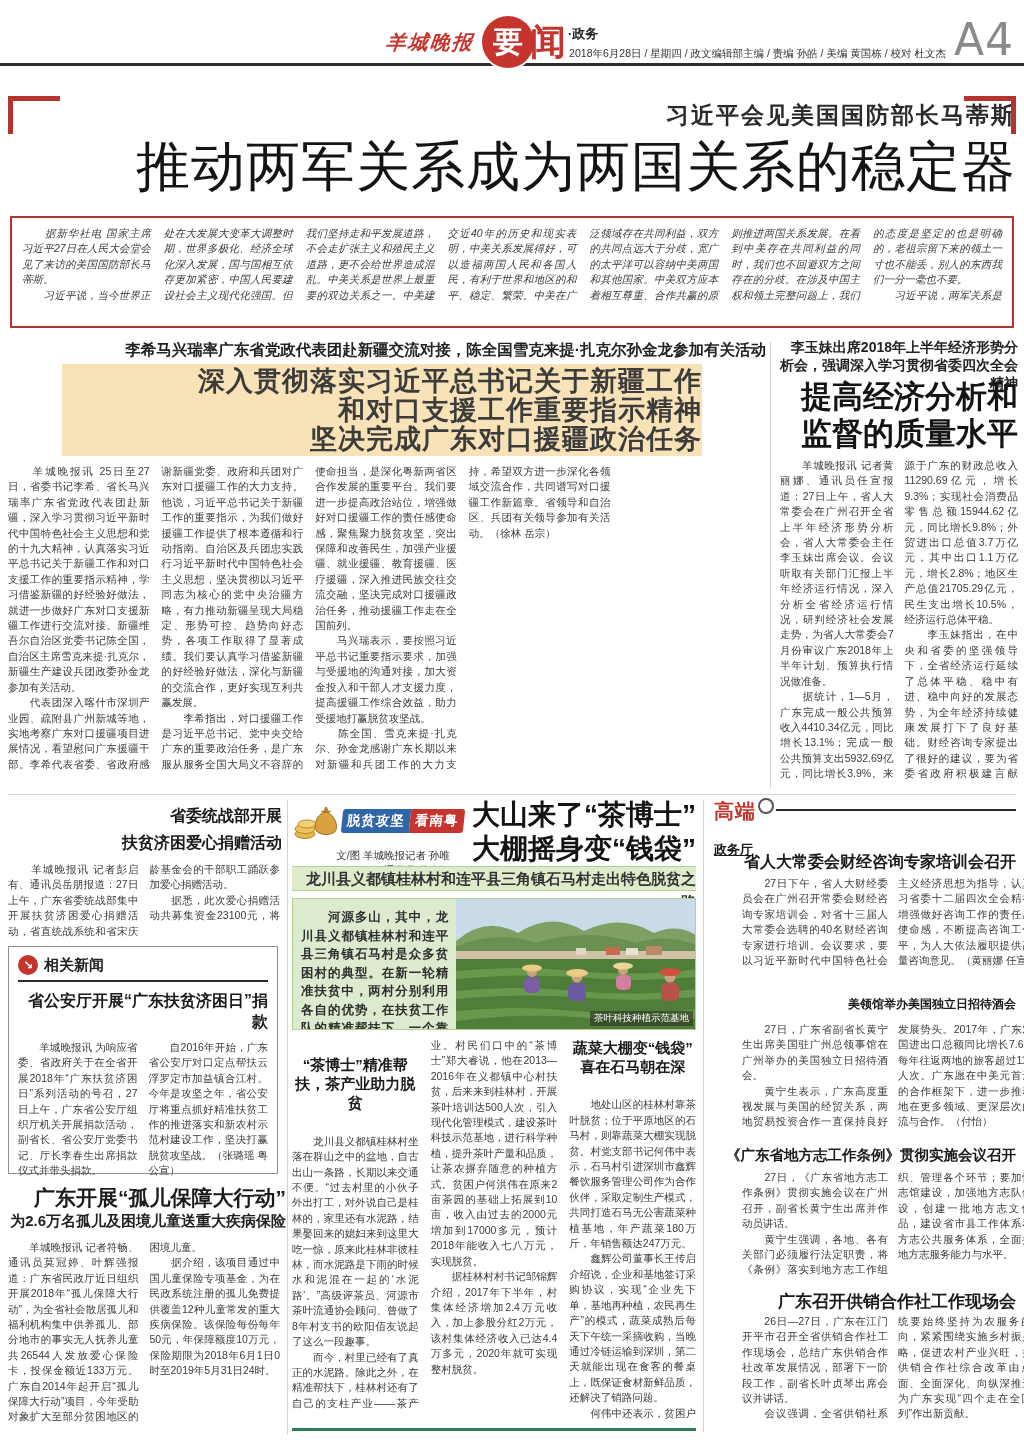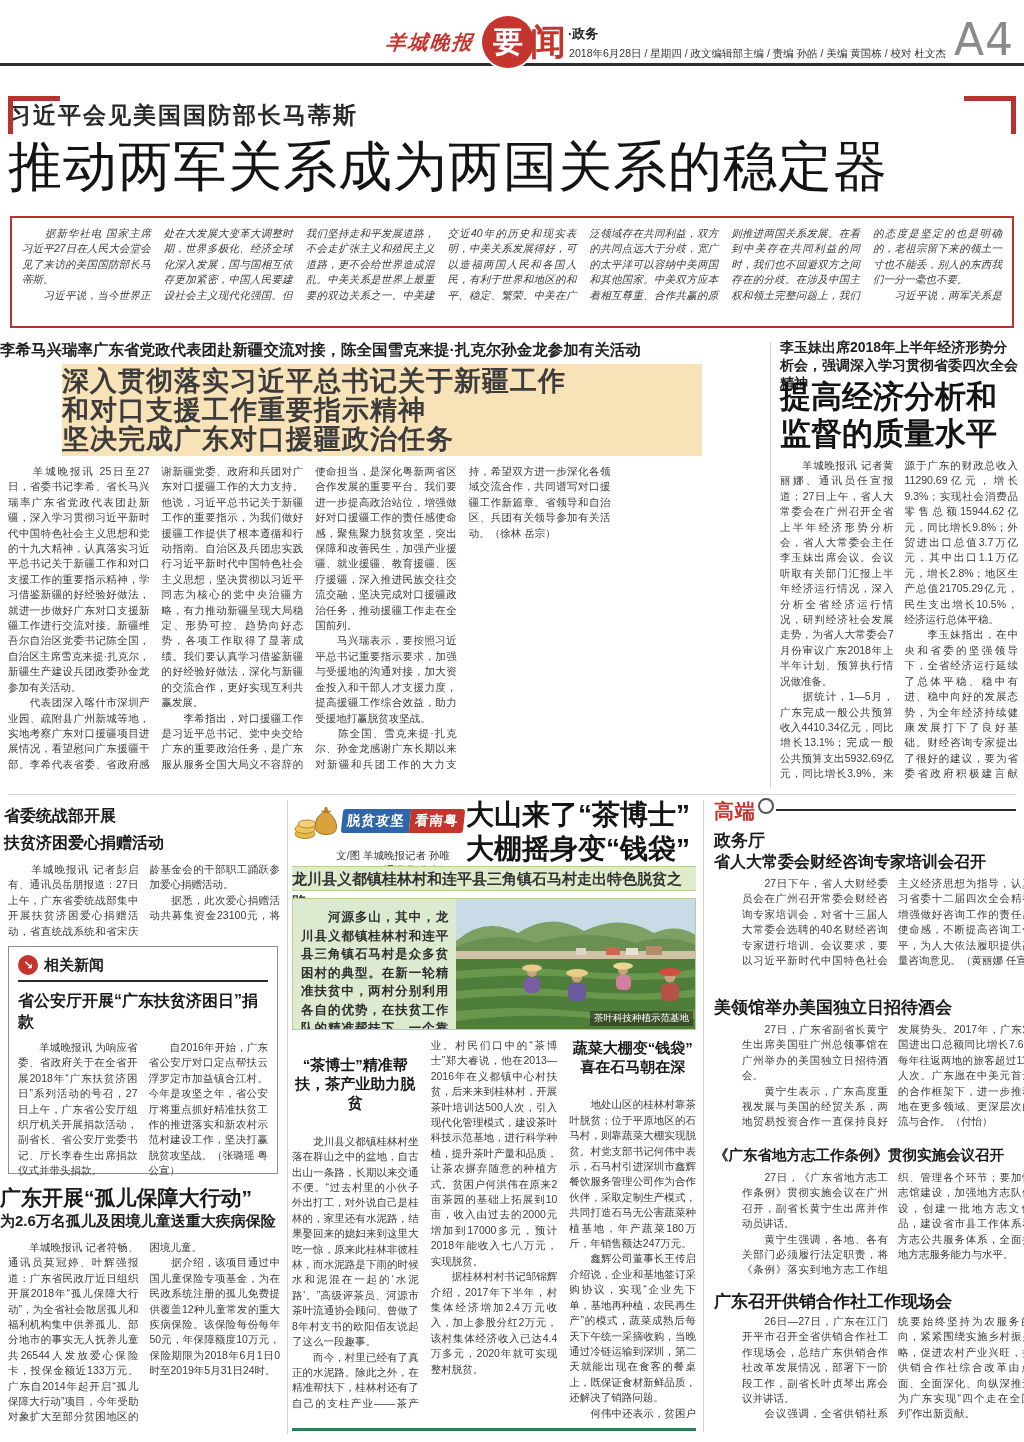--- a/index.html
+++ b/index.html
@@ -5,21 +5,21 @@
   * { margin:0; padding:0; box-sizing:border-box; }
   html,body { background:#f2f2f2; }
   body { font-family:"Liberation Sans","DejaVu Sans",sans-serif; }
   .page { position:relative; width:1024px; height:1442px; background:#ffffff; margin:0 auto; overflow:hidden; color:#222; }
   .abs { position:absolute; }
   .body-sm { font-size:10.5px; line-height:15.4px; text-align:justify; color:#3a3a3a; white-space:pre-line; overflow:hidden; column-fill:auto; }
   .cols-2 { column-count:2; column-gap:11px; }
   .cols-3 { column-count:3; column-gap:12px; }
   .cols-5 { column-count:5; column-gap:12px; }
   .cols-7 { column-count:7; column-gap:13px;font-style:italic; }
-  .center { text-align:left; }
+  .center { text-align:right; }
   .preline { white-space:pre-line; }
 
   
   .mast-rule { top:63px; left:0; width:1024px; height:3px; background:#2e2e2e; }
   .logo-group { top:16px; left:386px; display:flex; align-items:center; z-index:3; }
   .paper-name { color:#c5352e; font-size:20px; font-weight:900; font-style:italic; letter-spacing:2px; transform:skewX(-6deg); }
   .yw-badge { width:52px; height:52px; background:#c5352e; border-radius:50%; color:#fff; font-size:30px; font-weight:900; display:flex; align-items:center; justify-content:center; margin-left:8px; box-shadow:0 0 0 2px #fff; }
   .yw-wen { color:#c5352e; font-size:36px; font-weight:900; margin-left:-4px; }
   .mast-section { font-size:13px; font-weight:700; color:#222; margin-left:2px; margin-top:-16px; }
   .dateline { top:47px; right:78px; font-size:10.5px; color:#333; }
@@ -78,21 +78,21 @@
   .feat-body { top:1038px; left:292px; width:404px; height:386px; }
   .feat-sub { font-size:15px; line-height:19px; font-weight:800; color:#1a1a1a; margin:2px 0 6px; text-align:center; white-space:pre-line; }
   .feat-greenline { top:1428px; left:292px; width:404px; height:3px; background:#2f7d57; }
 
   
   .gd-head { top:798px; left:714px; width:302px; }
   .gd-row { display:flex; align-items:flex-start; }
   .gd-label { color:#c5352e; font-size:20px; font-weight:900; letter-spacing:1px; }
   .gd-circle { width:16px; height:16px; border:2px solid #555; border-radius:50%; margin-left:2px; }
   .gd-line { flex:1; border-top:2px solid #2a2a2a; margin-top:11px; margin-left:2px; }
-  .gd-label2 { font-size:17px; font-weight:800; color:#1a1a1a; margin-top:4px; }
+  .gd-label2 { font-size:13px; font-weight:800; color:#1a1a1a; margin-top:16px;text-decoration:underline; }
   .gd-title { left:714px; width:302px; font-weight:800; color:#1a1a1a; }
   .gd-body { left:742px; width:302px; }
 </style>
 </head>
 <body>
 
 <div class="page">
 
   <div class="abs logo-group">
     <span class="paper-name">羊城晚报</span>
@@ -250,21 +250,21 @@
       <span class="gd-label">高端</span>
       <span class="gd-circle"></span>
       <span class="gd-line"></span>
     </div>
     <div class="gd-label2">政务厅</div>
   </div>
 
   <div class="abs gd-title center" style="top:852px;font-size:16px;">省人大常委会财经咨询专家培训会召开</div>
   <div class="abs gd-body body-sm cols-2" style="top:876px;height:100px;column-gap:10px;">　　27日下午，省人大财经委员会在广州召开常委会财经咨询专家培训会，对省十三届人大常委会选聘的40名财经咨询专家进行培训。会议要求，要以习近平新时代中国特色社会主义经济思想为指导，认真学习省委十二届四次全会精神，增强做好咨询工作的责任感和使命感，不断提高咨询工作水平，为人大依法履职提供高质量咨询意见。（黄丽娜 任宣）</div>
 
-  <div class="abs gd-title center" style="top:996px;font-size:17px;">美领馆举办美国独立日招待酒会</div>
+  <div class="abs gd-title center" style="top:996px;font-size:12px;">美领馆举办美国独立日招待酒会</div>
   <div class="abs gd-body body-sm cols-2" style="top:1022px;height:110px;column-gap:10px;">　　27日，广东省副省长黄宁生出席美国驻广州总领事馆在广州举办的美国独立日招待酒会。
 　　黄宁生表示，广东高度重视发展与美国的经贸关系，两地贸易投资合作一直保持良好发展势头。2017年，广东对美国进出口总额同比增长7.6%，每年往返两地的旅客超过110万人次。广东愿在中美元首达成的合作框架下，进一步推动两地在更多领域、更深层次的交流与合作。（付怡）</div>
 
   <div class="abs gd-title center" style="top:1146px;font-size:14.5px;">《广东省地方志工作条例》贯彻实施会议召开</div>
   <div class="abs gd-body body-sm cols-2" style="top:1170px;height:110px;column-gap:10px;">　　27日，《广东省地方志工作条例》贯彻实施会议在广州召开，副省长黄宁生出席并作动员讲话。
 　　黄宁生强调，各地、各有关部门必须履行法定职责，将《条例》落实到地方志工作组织、管理各个环节；要加快方志馆建设，加强地方志队伍建设，创建一批地方志文化精品，建设省市县工作体系和地方志公共服务体系，全面提升地方志服务能力与水平。</div>
 
   <div class="abs gd-title center" style="top:1290px;font-size:17px;">广东召开供销合作社工作现场会</div>
   <div class="abs gd-body body-sm cols-2" style="top:1314px;height:118px;column-gap:10px;">　　26日—27日，广东在江门开平市召开全省供销合作社工作现场会，总结广东供销合作社改革发展情况，部署下一阶段工作，副省长叶贞琴出席会议并讲话。
 　　会议强调，全省供销社系统要始终坚持为农服务的方向，紧紧围绕实施乡村振兴战略，促进农村产业兴旺，推动供销合作社综合改革由点到面、全面深化、向纵深推进，为广东实现“四个走在全国前列”作出新贡献。</div>

